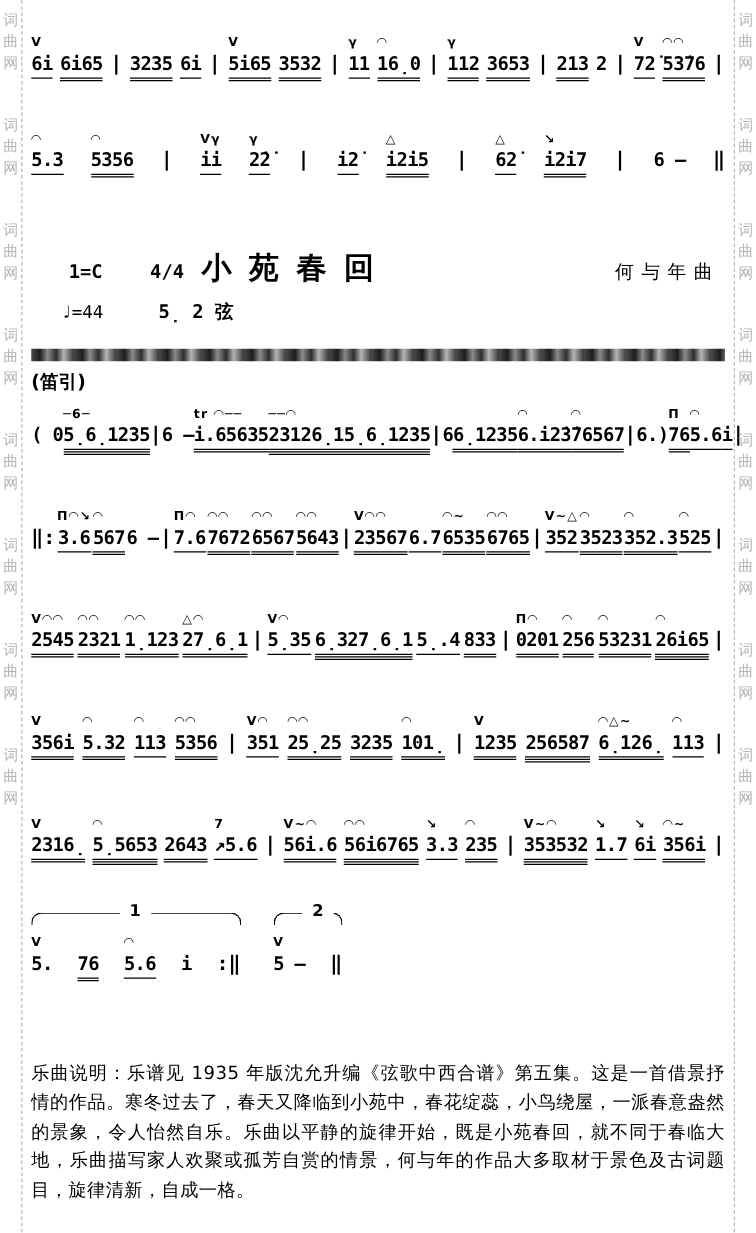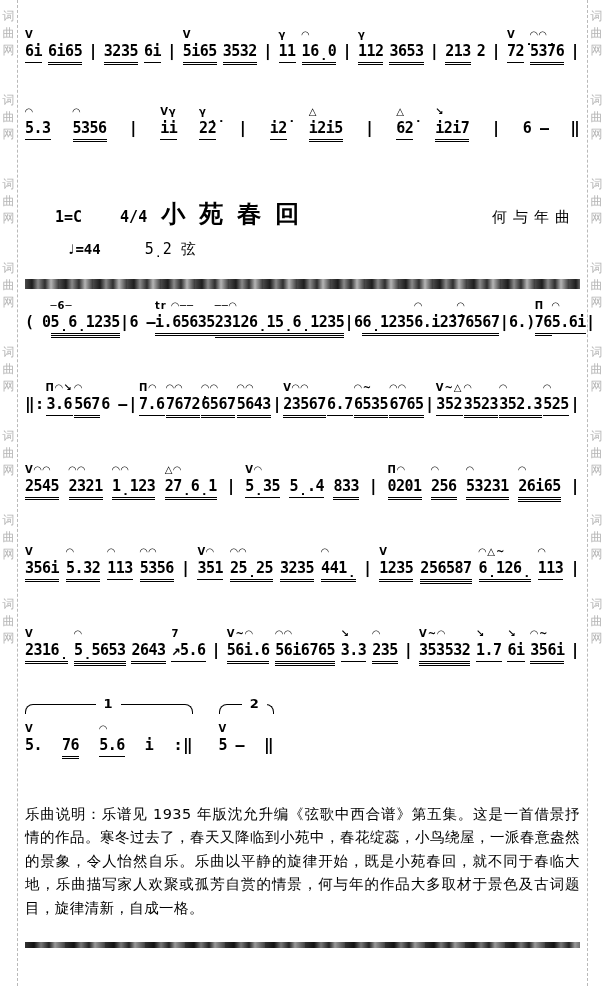--- a/index.html
+++ b/index.html
@@ -39,22 +39,22 @@
     padding-bottom:11px;
   }
 
   
   .hdr-row1{display:flex;align-items:baseline;margin-top:50px}
   .hdr-key{font-size:15px;font-family:"DejaVu Sans Mono",monospace;font-weight:bold;margin-left:30px}
   .hdr-meter{font-size:15px;font-family:"DejaVu Sans Mono",monospace;font-weight:bold;margin-left:38px}
   .hdr-title{flex:1;text-align:left;font-size:24px;font-weight:bold;letter-spacing:14px;text-indent:14px}
   .hdr-composer{font-size:15px;letter-spacing:6px;margin-right:4px;white-space:nowrap}
   .hdr-row2{display:flex;align-items:baseline;margin-top:10px}
-  .hdr-tempo{font-size:14px;font-family:"DejaVu Sans Mono",monospace;font-weight:bold;margin-left:42px}
-  .hdr-tuning{font-size:15px;font-family:"DejaVu Sans Mono",monospace;font-weight:normal;margin-left:44px}
+  .hdr-tempo{font-size:14px;font-family:"DejaVu Sans Mono",monospace;font-weight:normal;margin-left:24px}
+  .hdr-tuning{font-size:15px;font-family:"DejaVu Sans Mono",monospace;font-weight:bold;margin-left:44px}
   .hdr-transcriber{flex:1;text-align:right;font-size:15px;margin-right:40px;white-space:nowrap}
 
   .sep{height:10px;margin-top:20px;
     background:repeating-linear-gradient(90deg,#4a4a4a 0,#1d1d1d 7px,#8a8a8a 13px,#2e2e2e 20px,#b5b5b5 26px,#3a3a3a 34px);
     filter:blur(0.4px);
   }
   .sep-bottom{height:6px;margin-top:22px;
     background:repeating-linear-gradient(90deg,#333 0,#111 9px,#777 16px,#222 24px,#999 30px,#444 40px);
     filter:blur(0.4px);
   }
@@ -70,21 +70,21 @@
   .volta-line{display:flex;gap:26px;margin-top:34px;align-items:flex-end}
   .vgroup{display:flex;flex-direction:column}
   .vbracket{position:relative;height:9px;margin-bottom:8px;
     border-top:1.5px solid #000;border-left:1.5px solid #000;border-right:1.5px solid #000;
     border-radius:8px 8px 0 0;
   }
   .vlabel{position:absolute;top:-9px;left:42%;background:#fff;padding:0 8px;font-size:13px;font-weight:bold}
   .vcells{display:flex;gap:20px;align-items:flex-end}
 
   .notes-text{
-    margin-top:38px;font-size:14.5px;line-height:1.62;text-align:justify;
+    margin-top:57px;font-size:14.5px;line-height:1.62;text-align:justify;
     letter-spacing:0.4px;
   }
 </style>
 </head>
 <body>
 
 <div class="wm-col wm-left" id="wm-left">
     <div class="wm-ch" style="color: rgb(181, 181, 181);">词</div>
     <div class="wm-ch" style="color: rgb(181, 181, 181);">曲</div>
     <div class="wm-ch" style="color: rgb(181, 181, 181);">网</div>
@@ -350,20 +350,21 @@
     <span class="hdr-title">小苑春回</span>
     <span class="hdr-composer">何与年曲</span>
   </div>
   <div class="hdr-row2">
     <span class="hdr-tempo">♩=44</span>
     <span class="hdr-tuning">5̣ 2 弦</span>
   </div>
 
   <div class="sep"></div>
 
+  <div class="section-label">(笛引)</div>
 
   <div id="main-lines">
 
   <div class="mline m-first">
         <div class="cell">
           <div class="orn">&nbsp;</div>
           <div class="ntxt">( 0</div>
           <div class="beams"></div>
         </div>
         <div class="cell">
@@ -613,20 +614,29 @@
         <span class="bar">|</span>
         <div class="cell">
           <div class="orn">V◠</div>
           <div class="ntxt">5̣35</div>
           <div class="beams">
             <div class="beam"></div>
           </div>
         </div>
         <div class="cell">
           <div class="orn">&nbsp;</div>
+          <div class="ntxt">6̣327̣6̣1</div>
+          <div class="beams">
+            <div class="beam"></div>
+            <div class="beam"></div>
+            <div class="beam"></div>
+          </div>
+        </div>
+        <div class="cell">
+          <div class="orn">&nbsp;</div>
           <div class="ntxt">5̣.4</div>
           <div class="beams">
             <div class="beam"></div>
           </div>
         </div>
         <div class="cell">
           <div class="orn">&nbsp;</div>
           <div class="ntxt">833</div>
           <div class="beams">
             <div class="beam"></div>
@@ -720,21 +730,21 @@
         <div class="cell">
           <div class="orn">&nbsp;</div>
           <div class="ntxt">3235</div>
           <div class="beams">
             <div class="beam"></div>
             <div class="beam"></div>
           </div>
         </div>
         <div class="cell">
           <div class="orn">◠</div>
-          <div class="ntxt">441̣</div>
+          <div class="ntxt">101̣</div>
           <div class="beams">
             <div class="beam"></div>
             <div class="beam"></div>
           </div>
         </div>
         <span class="bar">|</span>
         <div class="cell">
           <div class="orn">V</div>
           <div class="ntxt">1235</div>
           <div class="beams">

